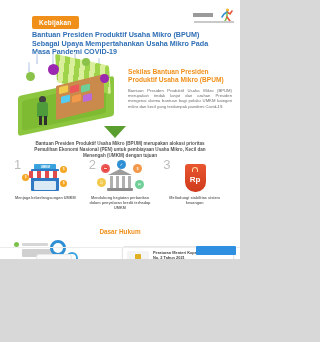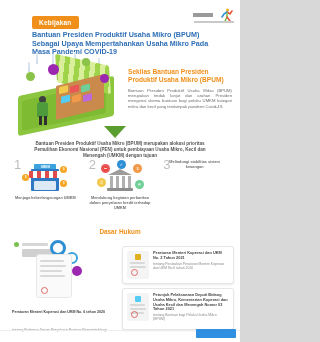--- a/index.html
+++ b/index.html
@@ -1,19 +1,19 @@
 <!DOCTYPE html>
 <html><head>
 <meta charset="utf-8">
 <style>
   * { box-sizing: border-box; margin:0; padding:0; }
   html,body { width:240px; height:342px; background:#d8d8d8; }
   body { font-family:"Liberation Sans", sans-serif; }
 
-  .page { position:relative; width:240px; height:342px; background:#ffffff; overflow:hidden; }
+  .page { position:relative; width:240px; height:259px; background:#ffffff; overflow:hidden; }
 
   
   .logo { position:absolute; right:6px; top:5px; width:42px; height:18px; text-align:right; }
   .logo-mark { position:relative; display:inline-block; width:15px; height:14px; vertical-align:middle; }
   .logo-text { display:inline-block; width:20px; height:4px; background:#9a9a9a; vertical-align:middle; margin-right:2px; }
   .logo-sub { position:absolute; right:0; top:16px; width:40px; height:2px; background:#c9c9c9; }
 
   .kebijakan { position:absolute; left:32px; top:16px; background:#f0901b; color:#fff;
                font-size:6.5px; font-weight:bold; padding:3px 7px; border-radius:2px; letter-spacing:.2px; }
 
@@ -200,20 +200,24 @@
         <div class="bubble" style="left:20px;top:0;background:#2f8fd4;">✓</div>
         <div class="bubble" style="left:36px;top:4px;background:#f2994a;">$</div>
         <div class="bubble" style="left:0;top:18px;background:#f2c94c;">⠿</div>
         <div class="bubble" style="left:38px;top:20px;background:#6fcf97;">✉</div>
       </div>
       <div class="plabel">Mendukung kegiatan perbankan dalam penyaluran kredit terhadap UMKM</div>
     </div>
 
     <div class="pillar">
       <div class="pnum">3</div>
+      <div class="picon">
+        <div class="shield">Rp</div>
+        <div class="shield-lock"></div>
+      </div>
       <div class="plabel">Melindungi stabilitas sistem keuangan</div>
     </div>
   </div>
 
   <div class="dh-title">Dasar Hukum</div>
 
   <div class="gears">
     <div class="greendot"></div>
     <div class="bar" style="left:8px;top:3px;width:26px;"></div>
     <div class="bar" style="left:8px;top:9px;width:30px;height:8px;background:#d0d0d0;"></div>

